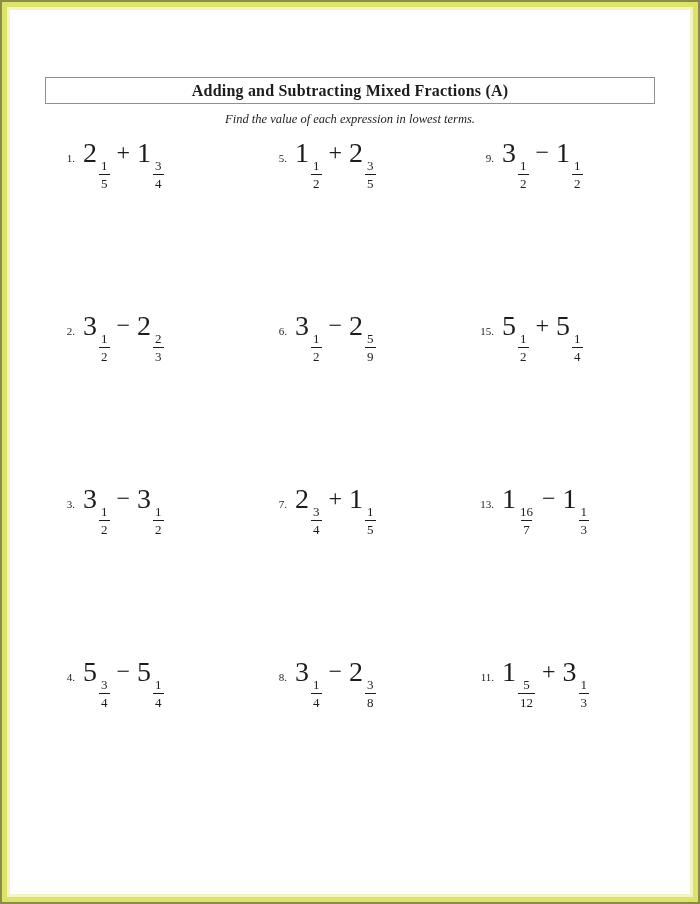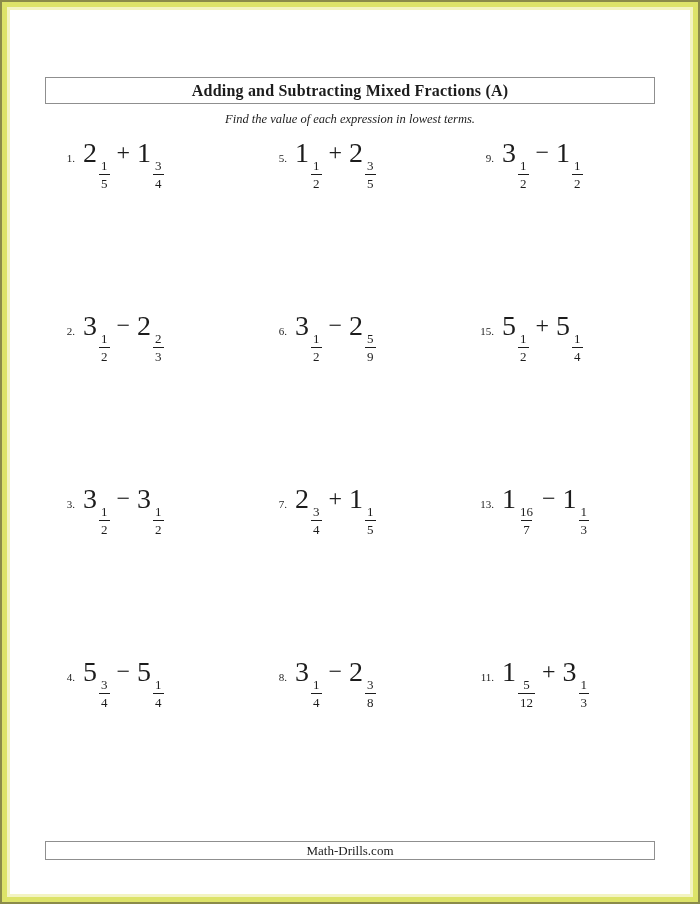--- a/index.html
+++ b/index.html
@@ -241,16 +241,13 @@
               <span class="fnum">5</span>
               <span class="fden">12</span>
             </span></span><span class="op">+</span><span class="mixed"><span class="whole">3</span><span class="frac">
               <span class="fnum">1</span>
               <span class="fden">3</span>
             </span></span>
     </div>
   </div>
 </div>
 
-  <div class="footer-box">
-    <span>Math-Drills.com</span>
-  </div>
 </div>
 
 </body></html>

